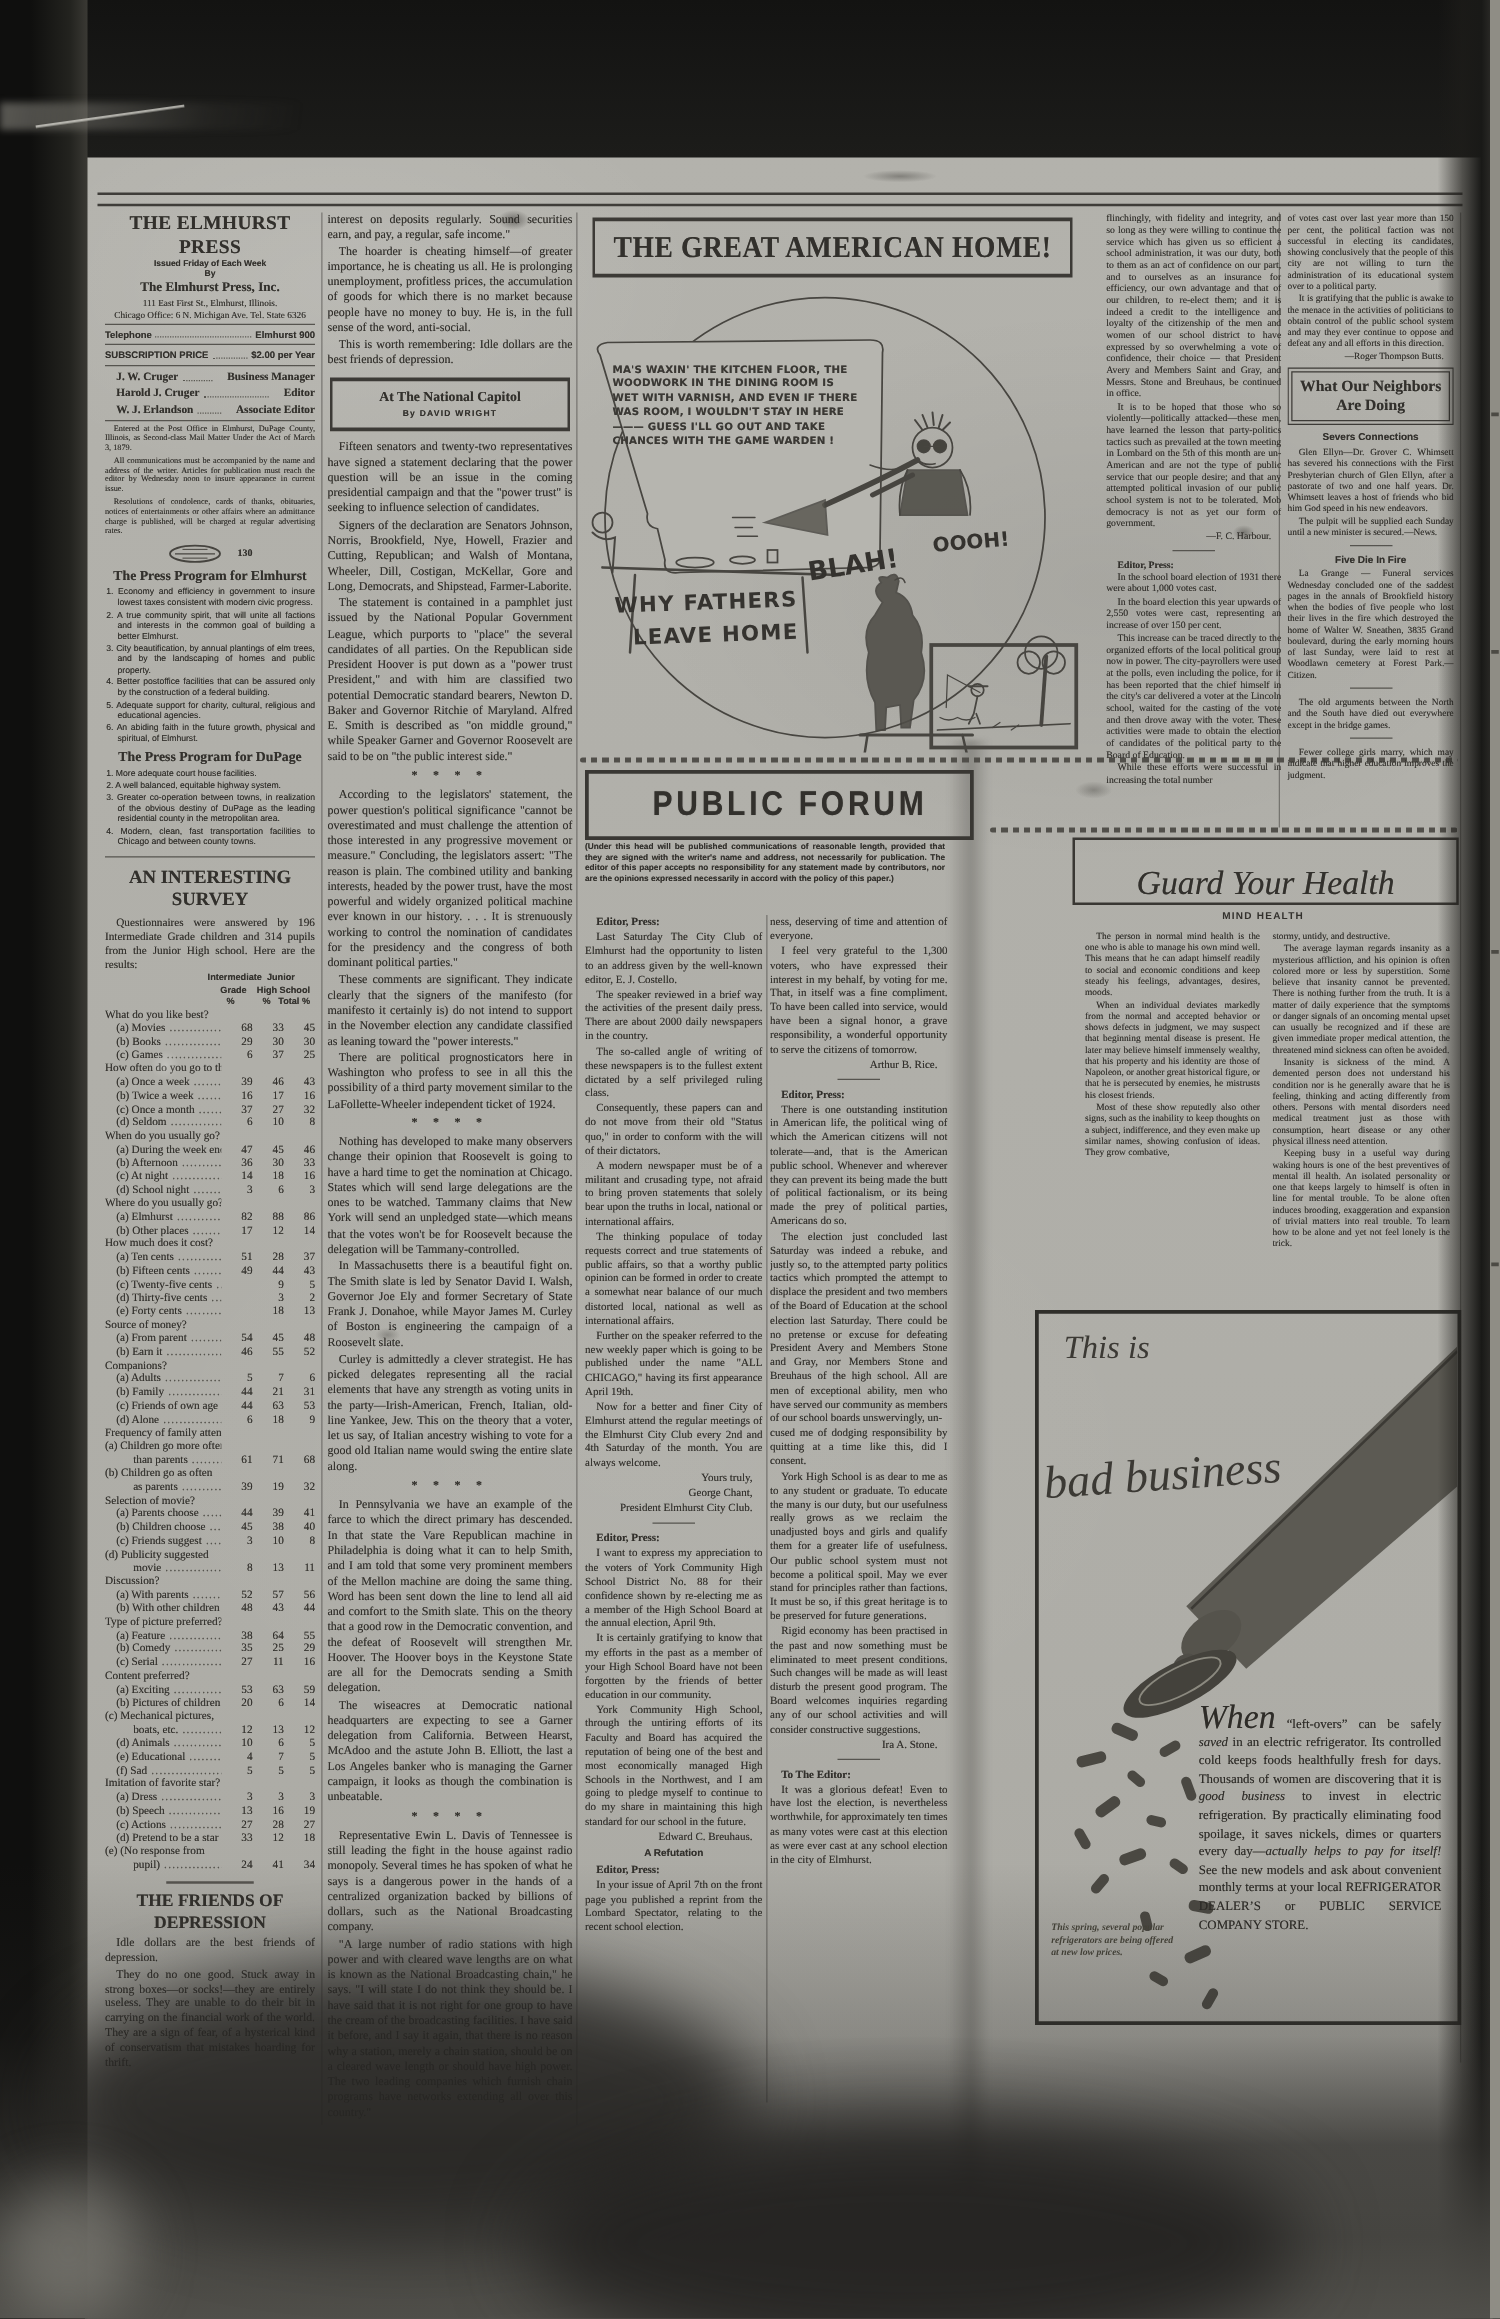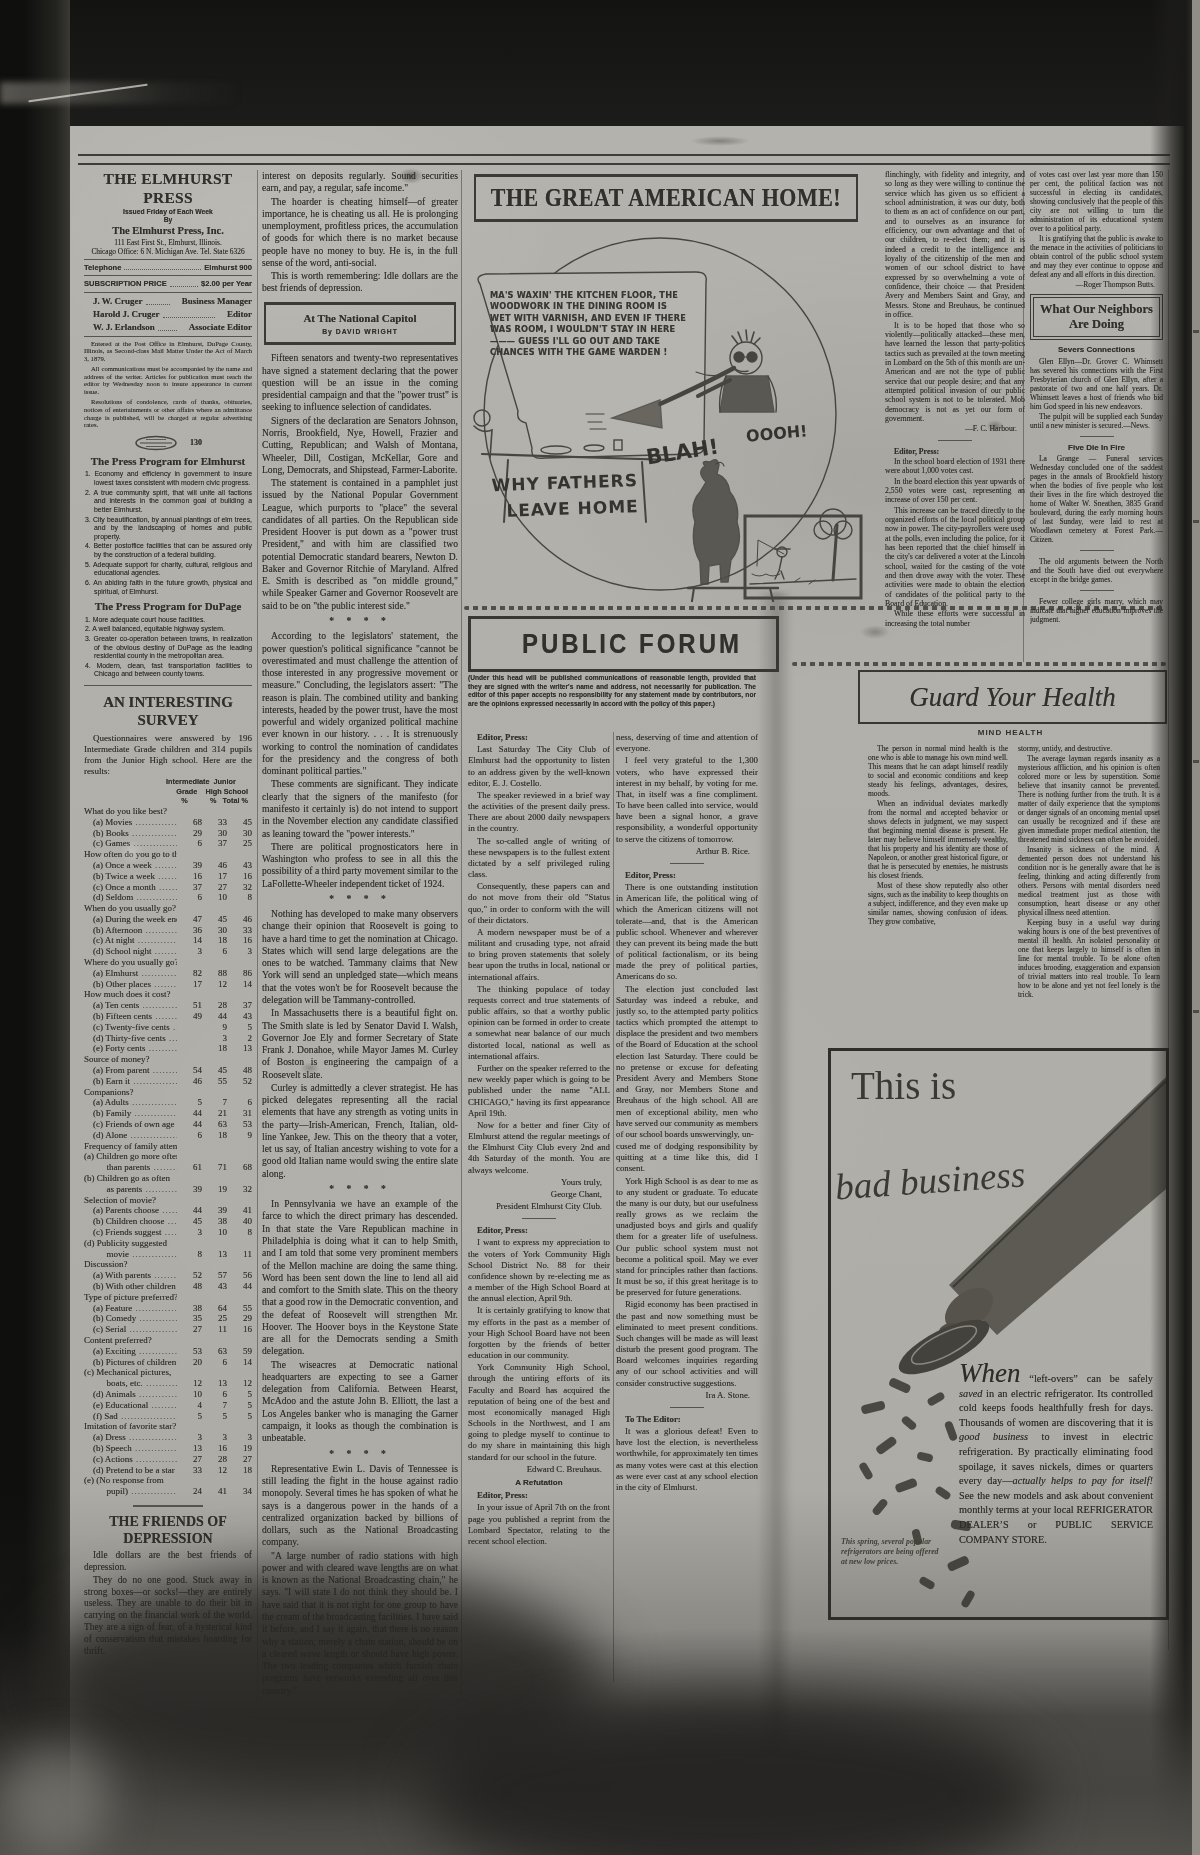--- a/index.html
+++ b/index.html
@@ -118,31 +118,31 @@
   .fcolA{left:400px;top:610px;width:142px;height:968px;}
   .fcolB{left:548px;top:610px;width:142px;height:968px;}
   
   .col5{left:817px;top:48px;width:140px;height:492px;font-size:7.8px;line-height:1.2;}
   .col6{left:962px;top:48px;width:133px;font-size:7.5px;line-height:1.2;}
   .neighbors-box{border:1.5px solid #3c3a36;padding:2px;margin:5px 0;}
   .neighbors-inner{border:1px solid #3c3a36;text-align:center;padding:4px 2px;}
   .neighbors-line{font-weight:bold;font-size:12.5px;line-height:1.2;}
   
   .health-box{position:absolute;left:790px;top:548px;width:305px;height:50px;
-     border:2.5px solid #393733;display:flex;align-items:center;justify-content:center;}
+     border:2.5px solid #393733;display:flex;align-items:flex-end;justify-content:center;}
   .health-title{font-style:italic;font-size:27px;font-family:"Liberation Serif",serif;}
   .health-sub{position:absolute;left:790px;top:606px;width:305px;text-align:center;
      font-family:"Liberation Sans",sans-serif;font-weight:bold;font-size:8px;letter-spacing:1px;}
   .hcol{font-size:7.5px;line-height:1.2;}
   .hcol1{left:800px;top:622px;width:140px;height:300px;}
   .hcol2{left:950px;top:622px;width:142px;height:300px;}
   
   .ad{position:absolute;left:760px;top:926px;width:335px;height:566px;border:3px solid #2f2e2a;
       overflow:hidden;}
-  .ad-h1{position:absolute;left:20px;top:12px;font-size:39px;color:#3b3934;z-index:1;}
+  .ad-h1{position:absolute;left:20px;top:12px;font-style:italic;font-size:26px;color:#3b3934;z-index:1;}
   .ad-h2{position:absolute;left:4px;top:108px;font-style:italic;font-size:37px;color:#3b3934;
       transform:rotate(-4deg);z-index:1;white-space:nowrap;}
   .ad svg{position:absolute;left:0;top:0;z-index:2;}
   .adbody{position:absolute;left:128px;top:312px;width:194px;z-index:3;font-size:10.3px;
       line-height:1.42;text-align:justify;color:#2e2c28;}
   .adbody .t-big{font-style:italic;font-size:27px;line-height:.8;}
   .adbody .t-i{font-style:italic;}
   .ad-note{position:absolute;left:10px;top:486px;width:100px;z-index:3;font-style:italic;
       font-weight:bold;font-size:7.8px;line-height:1.3;color:#454339;text-align:left;}
   

